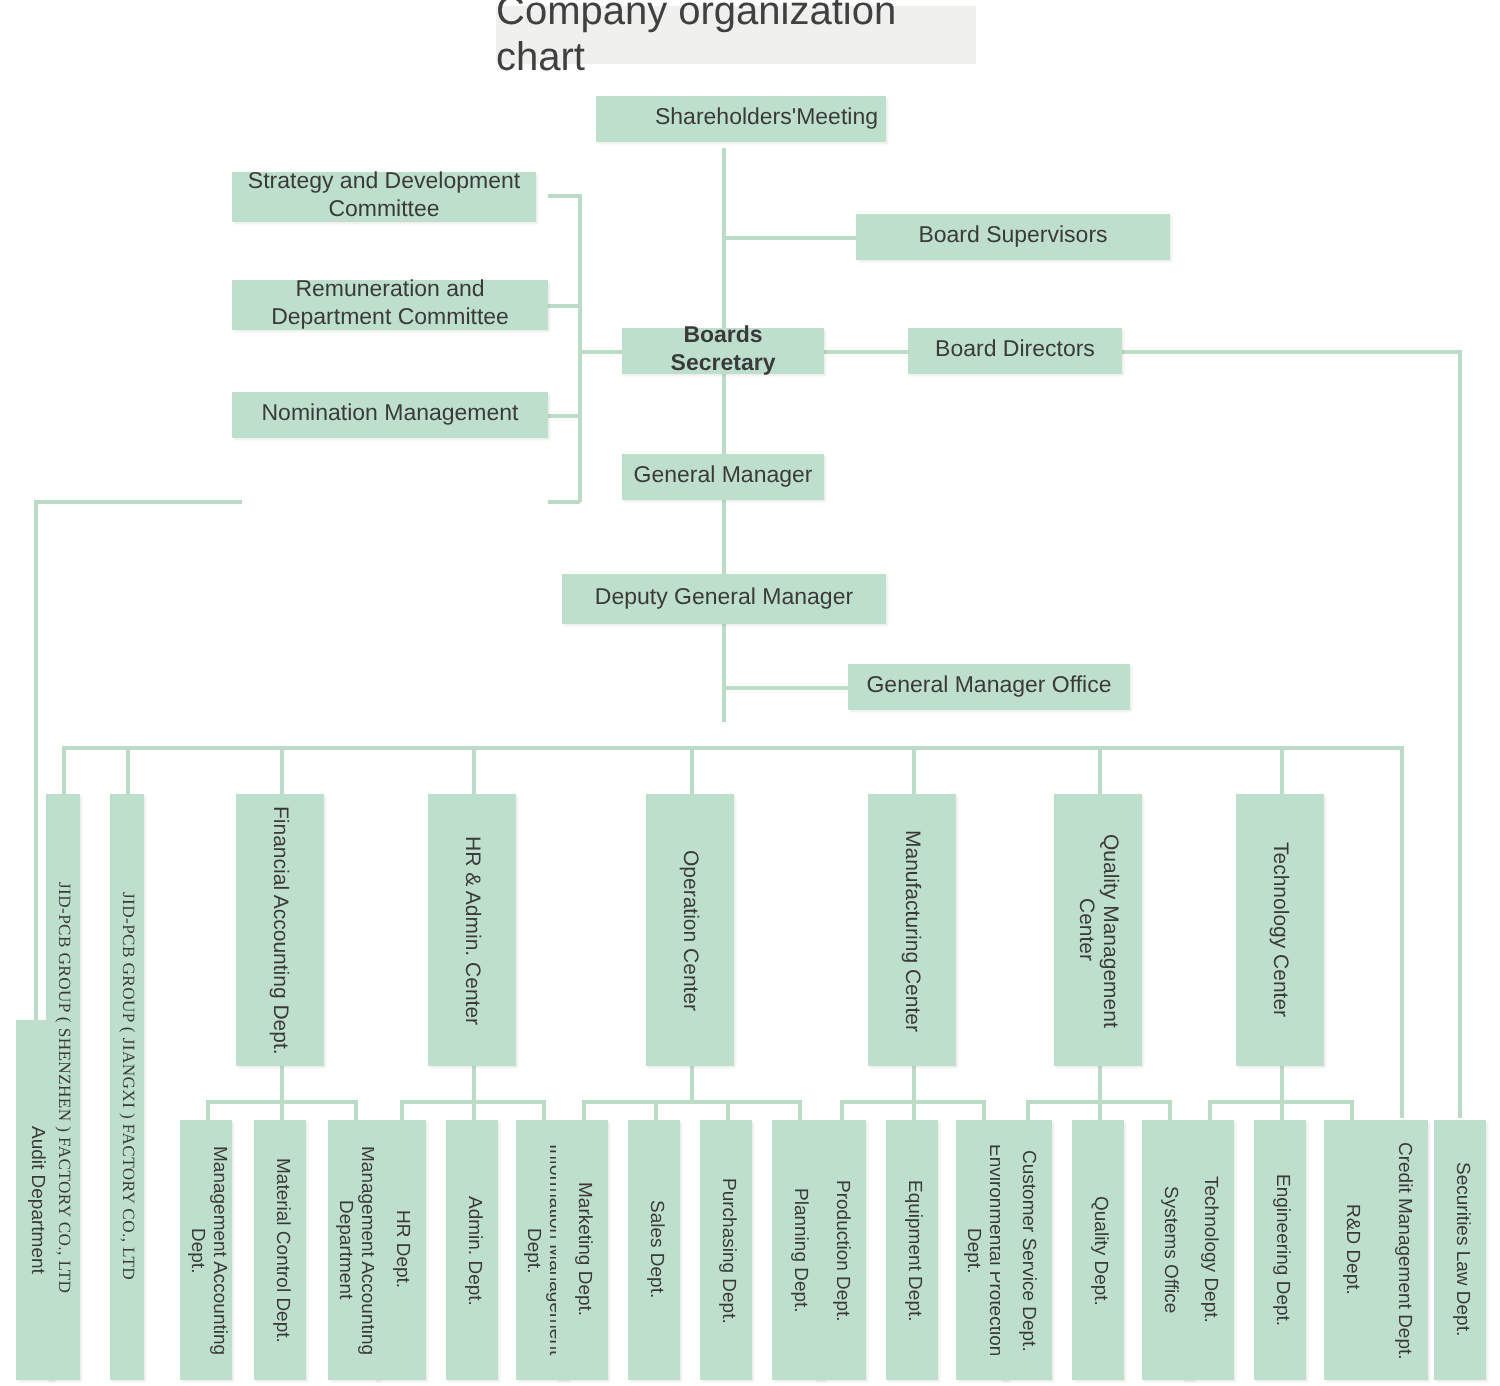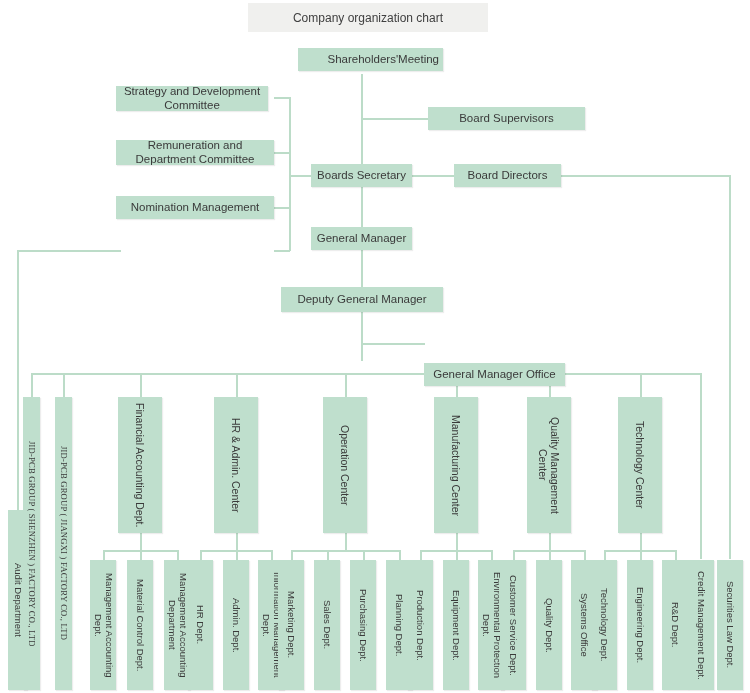--- a/index.html
+++ b/index.html
@@ -40,21 +40,21 @@
     max-height:100%;
   }
   .v-small .vt{font-size:9.5px;}
   .v-tiny  .vt{font-size:8.6px;font-family:"Liberation Serif", serif;letter-spacing:.2px;}
 
   
   #title{
     position:absolute;left:248px;top:3px;width:240px;height:29px;
     background:#f0f0ee;color:#404040;
     display:flex;align-items:center;justify-content:center;
-    font-size:12px;
+    font-size:20px;
   }
 </style>
 </head>
 <body>
 
 <div id="chart">
 
   <div id="title">Company organization chart</div>
 
   <div class="ln lnv" style="left:361px;top:74px;height:287px;"></div>
@@ -130,37 +130,37 @@
   <div class="ln lnv" style="left:675px;top:550px;height:10px;"></div>
 
   <div class="box h-box" style="left:298px;top:48px;width:145px;height:23px;justify-content:flex-end;">
     <span>Shareholders'Meeting</span>
   </div>
 
   <div class="box h-box" style="left:428px;top:107px;width:157px;height:23px;">
     <span>Board Supervisors</span>
   </div>
 
-  <div class="box h-box" style="left:311px;top:164px;width:101px;height:23px;">
+  <div class="box h-box" style="left:311px;top:164px;width:101px;height:23px;font-weight:bold;">
     <span>Boards Secretary</span>
   </div>
 
   <div class="box h-box" style="left:454px;top:164px;width:107px;height:23px;">
     <span>Board Directors</span>
   </div>
 
   <div class="box h-box" style="left:311px;top:227px;width:101px;height:23px;">
     <span>General Manager</span>
   </div>
 
   <div class="box h-box" style="left:281px;top:287px;width:162px;height:25px;">
     <span>Deputy General Manager</span>
   </div>
 
-  <div class="box h-box" style="left:424px;top:332px;width:141px;height:23px;margin-top:31px;">
+  <div class="box h-box" style="left:424px;top:332px;width:141px;height:23px;">
     <span>General Manager Office</span>
   </div>
 
   <div class="box h-box" style="left:116px;top:86px;width:152px;height:25px;">
     <span>Strategy and Development Committee</span>
   </div>
   <div class="box h-box" style="left:116px;top:140px;width:158px;height:25px;">
     <span>Remuneration and Department Committee</span>
   </div>
   <div class="box h-box" style="left:116px;top:196px;width:158px;height:23px;">

